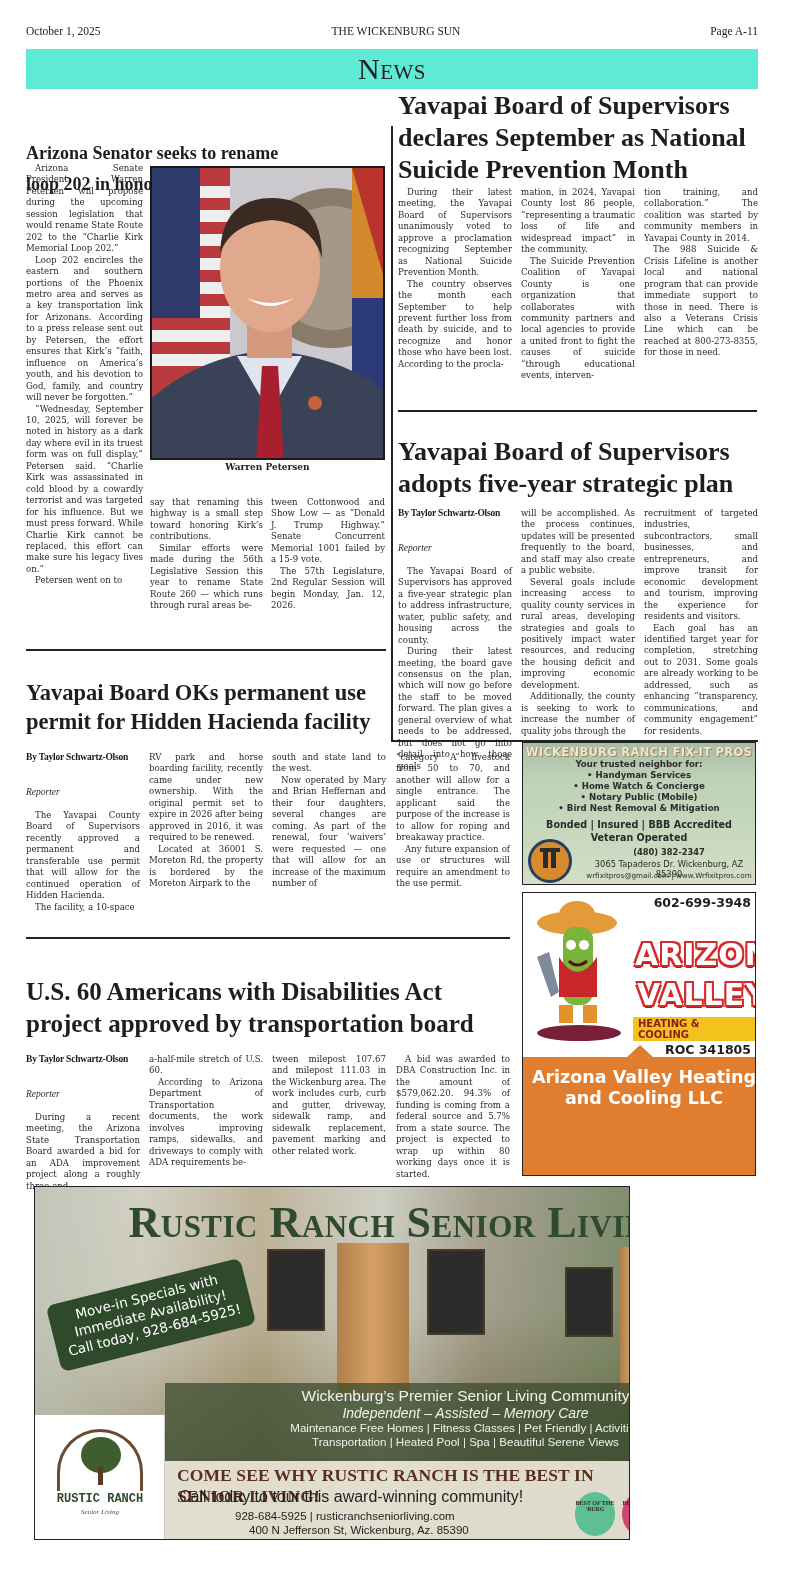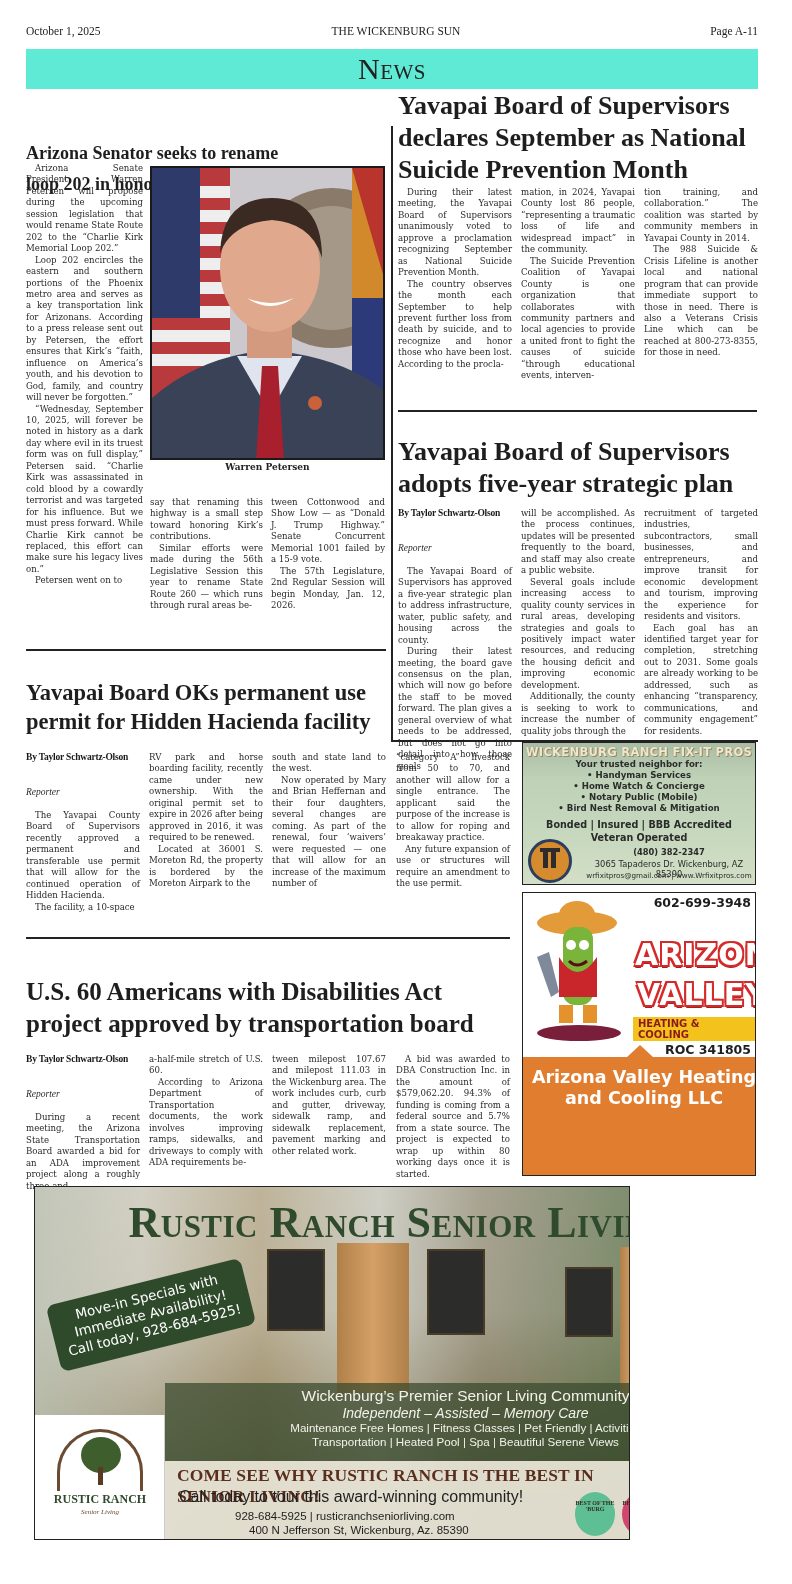--- a/index.html
+++ b/index.html
@@ -119,21 +119,21 @@
   .rr .band .l1 { font-size: 15.5px; margin-top: 4px; }
   .rr .band .l2 { font-size: 14px; font-style: italic; }
   .rr .band .l3, .rr .band .l4 { font-size: 11.6px; line-height: 14px; }
   .rr .bottom { position: absolute; left: 130px; top: 274px; width: 601px; height: 80px;
     background: rgba(232, 228, 214, 0.93); }
   .rr .logo-box { position: absolute; left: 0; top: 228px; width: 130px; height: 126px; background: #fff; border-right: 1px solid #ccc; text-align: center; }
   .rr .logo-arch { position: absolute; left: 22px; top: 14px; width: 86px; height: 62px;
     border: 3px solid #6a4a30; border-bottom: none; border-radius: 43px 43px 0 0; }
   .rr .logo-tree { position: absolute; left: 46px; top: 22px; width: 40px; height: 36px; border-radius: 50%; background: #3e5e2e; }
   .rr .logo-trunk { position: absolute; left: 63px; top: 52px; width: 5px; height: 18px; background: #5a3a22; }
-  .rr .logo-text { position: absolute; left: 0; width: 130px; top: 77px; font-family: Liberation Serif, serif;
+  .rr .logo-text { position: absolute; left: 0; width: 130px; top: 77px; font-family: Liberation Mono, monospace;
     font-weight: bold; font-size: 12px; color: #2f4a2c; }
   .rr .logo-sub { position: absolute; left: 0; width: 130px; top: 93px; font-family: "Liberation Serif", serif; font-style: italic; font-size: 7px; color: #6a4a30; }
   .rr .cta { position: absolute; left: 142px; top: 278px; font-family: "Liberation Serif", serif; font-weight: bold;
     font-size: 17.5px; color: #5a2e1e; letter-spacing: 0.1px; }
   .rr .call { position: absolute; left: 144px; top: 301px; font-family: "Liberation Sans", sans-serif; font-size: 16px; color: #1e1e1e; }
   .rr .web { position: absolute; left: 200px; top: 323px; font-family: "Liberation Sans", sans-serif; font-size: 11.5px; color: #1e1e1e; }
   .rr .addr { position: absolute; left: 214px; top: 337px; font-family: "Liberation Sans", sans-serif; font-size: 11.5px; color: #1e1e1e; }
   .rr .award { position: absolute; top: 305px; width: 40px; height: 44px; border-radius: 50%;
     font-family: "Liberation Serif", serif; font-size: 6px; font-weight: bold; color: #3a2a20; text-align: center; padding-top: 8px; }
 </style>

